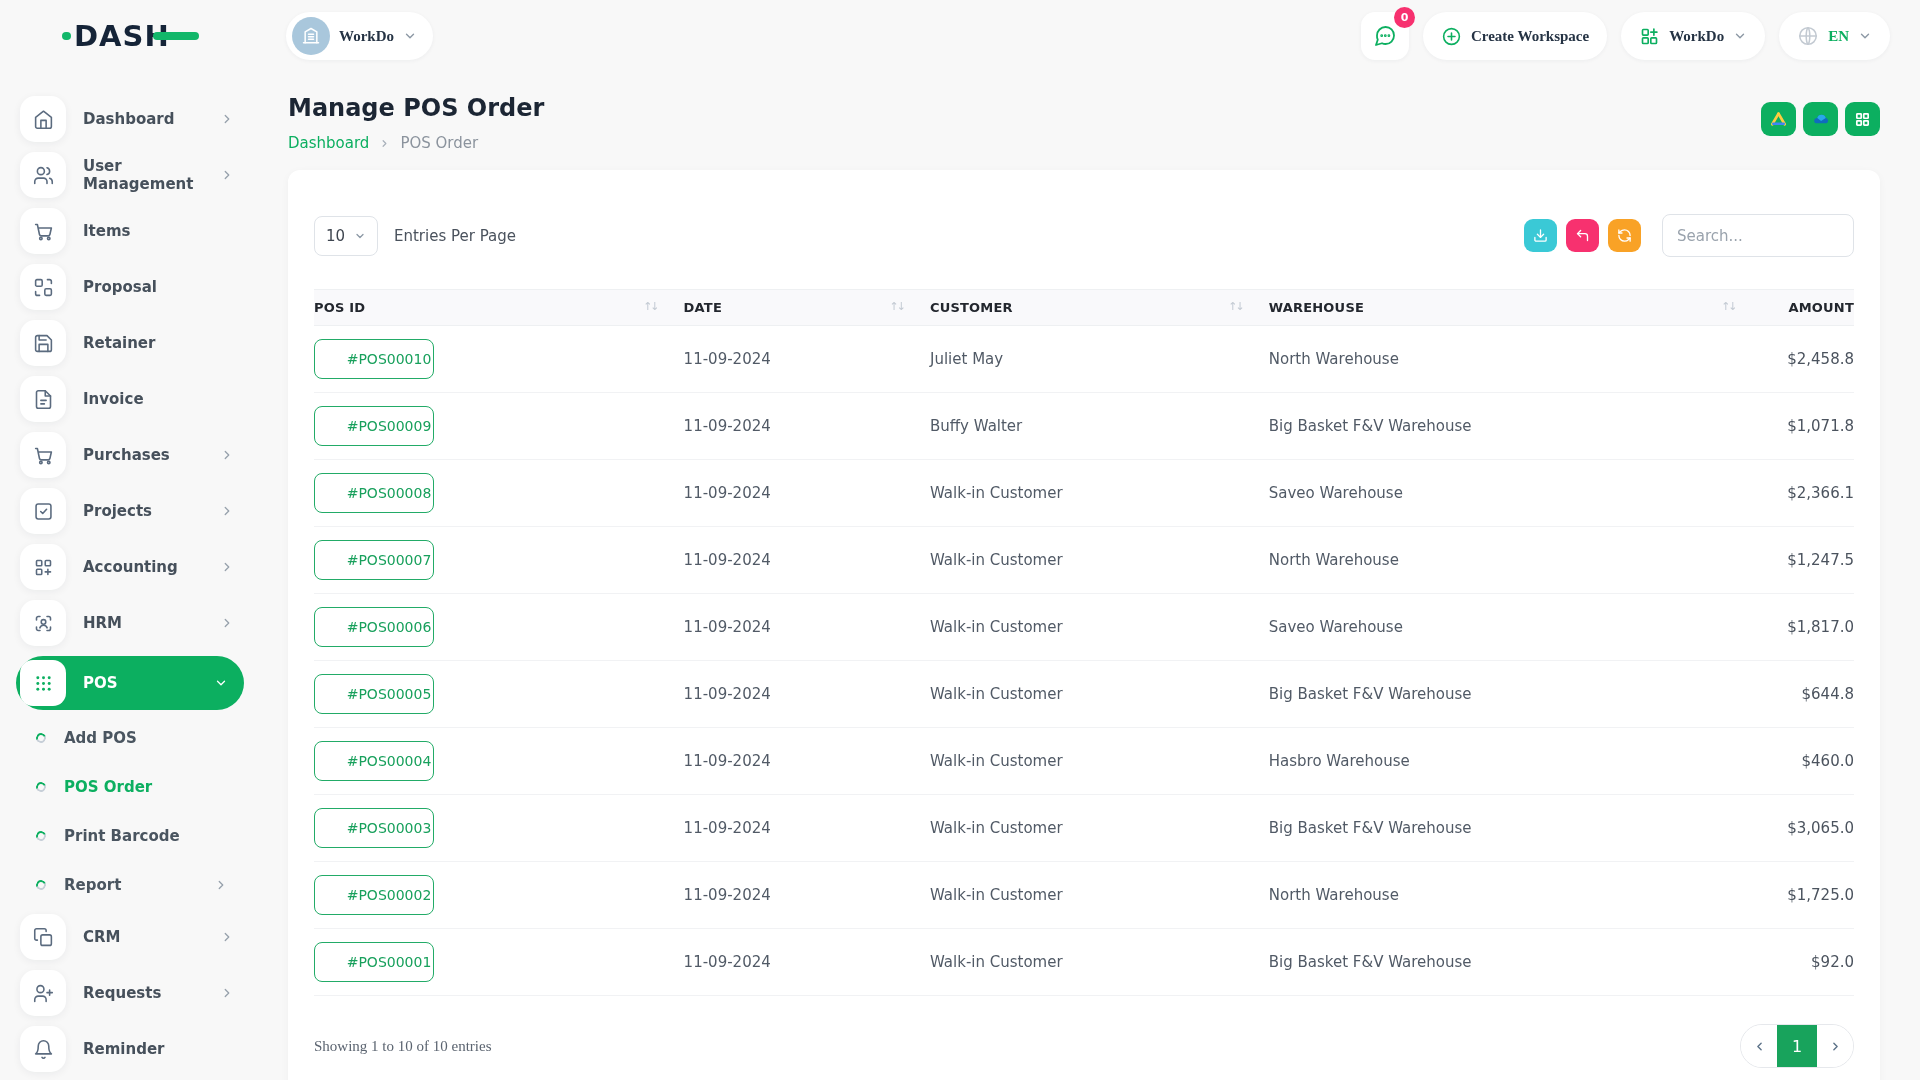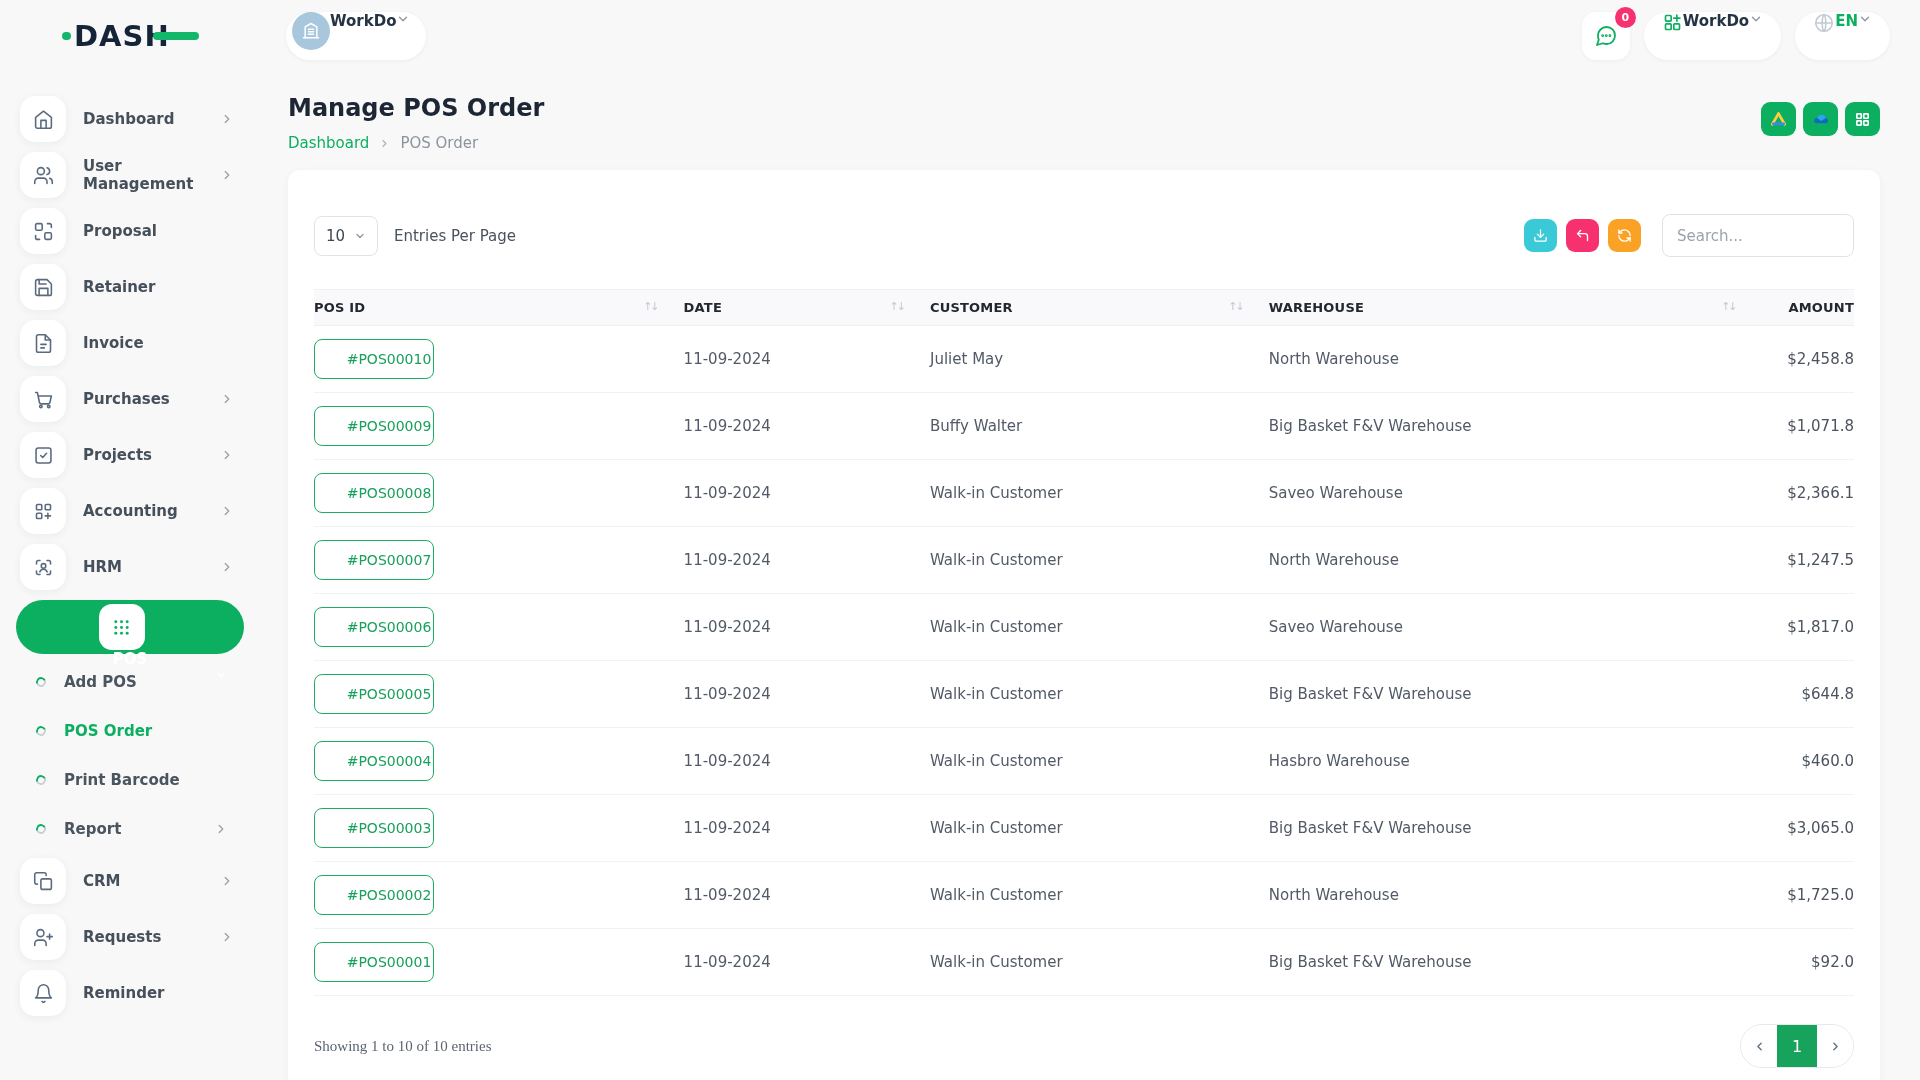--- a/index.html
+++ b/index.html
@@ -9,23 +9,23 @@
 
   svg { display:block; }
 
   
   .topbar { height:72px; display:flex; align-items:center; padding-right:30px; }
   .logo { width:260px; display:flex; align-items:center; padding-left:62px; cursor:pointer; }
   .logo-dot { width:9px; height:8px; border-radius:4px; background:#12b76a; margin-right:3px; }
   .logo-text { font-size:29px; font-weight:800; color:#152438; letter-spacing:1px; }
   .logo-bar { width:46px; height:8px; border-radius:4px; background:#12b76a; margin-left:-17px; }
 
-  .pill { background:#fff; border-radius:24px; height:48px; display:flex; align-items:flex-start;
-    padding:0 18px; box-shadow:0 1px 4px rgba(21,34,50,.05); cursor:pointer;
-    font-size:15px; font-weight:600; color:#253344; }
+  .pill { background:#fff; border-radius:24px; height:48px; display:flex; align-items:center;
+    gap:9px; padding:0 18px; box-shadow:0 1px 4px rgba(21,34,50,.05); cursor:pointer;
+    font-size:15px; font-weight:600; color:#253344;font-family:Liberation Serif, serif; }
   .workspace-pill { margin-left:26px; padding:0 16px 0 6px; }
   .ws-avatar { width:38px; height:38px; border-radius:50%; background:#a9c7dc;
     display:grid; place-items:center; color:#fff; }
   .chev { color:#8c98a5; }
 
   .top-right { margin-left:auto; display:flex; align-items:center; gap:14px; }
   .chat-btn { position:relative; width:48px; height:48px; border-radius:14px; background:#fff;
     box-shadow:0 1px 4px rgba(21,34,50,.05); display:grid; place-items:center; cursor:pointer; color:#0caf60; }
   .chat-badge { position:absolute; top:-5px; right:-6px; min-width:21px; height:21px; border-radius:11px;
     background:#f7316f; color:#fff; font-size:11px; font-weight:700; display:grid; place-items:center; padding:0 5px; }
@@ -40,21 +40,21 @@
 
   
   .nav-item { display:flex; align-items:center; height:46px; margin-bottom:10px; cursor:pointer; }
   .icon-box { width:46px; height:46px; border-radius:15px; background:#fff;
     box-shadow:0 2px 8px rgba(21,34,50,.06); display:grid; place-items:center;
     color:#5b6b7f; margin-right:17px; flex:0 0 46px; }
   .nav-label { font-size:15px; font-weight:600; color:#46505b; }
   .nav-chev { margin-left:auto; color:#97a1ac; margin-right:8px; }
 
   .nav-item.active { background:#0caf60; border-radius:27px; height:54px; padding:4px;
-    margin-left:-4px; margin-right:-2px; margin-bottom:8px;flex-direction:column; }
+    margin-left:-4px; margin-right:-2px; margin-bottom:8px; }
   .nav-item.active .icon-box { box-shadow:none; color:#0caf60; border-radius:13px; }
   .nav-item.active .nav-label { color:#fff; font-weight:700; }
   .nav-item.active .nav-chev { color:#fff; margin-right:12px; }
 
   .sub-item { display:flex; align-items:center; height:40px; margin:2px 0 9px; padding-left:16px; cursor:pointer; }
   .bullet { width:10px; height:10px; border-radius:50%; border:2px solid #c7cfd8;
     border-top-color:#0caf60; border-left-color:#0caf60; transform:rotate(25deg); margin-right:18px; flex:0 0 10px; }
   .sub-label { font-size:15px; font-weight:600; color:#4a5560; }
   .sub-item.active .sub-label { color:#0caf60; }
   .sub-chev { margin-left:auto; color:#97a1ac; margin-right:14px; }
@@ -145,20 +145,29 @@
         <svg width="24" height="24" viewBox="0 0 24 24" fill="none" stroke="currentColor" stroke-width="1.8" stroke-linecap="round" stroke-linejoin="round">
             <path d="M21 11.5a8.38 8.38 0 0 1-8.5 8.5 8.5 8.5 0 0 1-3.5-.76L3 21l1.76-5.27A8.38 8.38 0 0 1 4 11.5 8.5 8.5 0 0 1 12.5 3 8.38 8.38 0 0 1 21 11.5z"></path>
             <circle cx="8.7" cy="11.7" r="0.5" fill="currentColor"></circle>
             <circle cx="12.3" cy="11.7" r="0.5" fill="currentColor"></circle>
             <circle cx="15.9" cy="11.7" r="0.5" fill="currentColor"></circle>
           </svg>
       </span>
       <span class="chat-badge">0</span>
     </div>
 
+    <div class="pill">
+      <span class="green-ic">
+        <svg width="21" height="21" viewBox="0 0 24 24" fill="none" stroke="currentColor" stroke-width="1.8" stroke-linecap="round" stroke-linejoin="round">
+            <circle cx="12" cy="12" r="9"></circle>
+            <path d="M12 8v8M8 12h8"></path>
+          </svg>
+      </span>
+      <span>Create Workspace</span>
+    </div>
 
     <div class="pill">
       <span class="green-ic">
         <svg width="21" height="21" viewBox="0 0 24 24" fill="none" stroke="currentColor" stroke-width="1.9" stroke-linecap="round" stroke-linejoin="round">
             <rect x="4" y="4" width="6.5" height="6.5" rx="1"></rect>
             <rect x="4" y="13.5" width="6.5" height="6.5" rx="1"></rect>
             <rect x="13.5" y="13.5" width="6.5" height="6.5" rx="1"></rect>
             <path d="M17 3.5v7M13.5 7h7"></path>
           </svg>
       </span>
@@ -217,20 +226,30 @@
           </svg>
       </span>
       <span class="nav-label">User Management</span>
       <span class="nav-chev">
         <svg width="14" height="14" viewBox="0 0 24 24" fill="none" stroke="currentColor" stroke-width="2.2" stroke-linecap="round" stroke-linejoin="round">
             <path d="m9 6 6 6-6 6"></path>
           </svg>
       </span>
     </div>
 
+    <div class="nav-item">
+      <span class="icon-box">
+        <svg width="21" height="21" viewBox="0 0 24 24" fill="none" stroke="currentColor" stroke-width="1.8" stroke-linecap="round" stroke-linejoin="round">
+            <circle cx="9" cy="20" r="1.4"></circle>
+            <circle cx="18" cy="20" r="1.4"></circle>
+            <path d="M3 4h2l2.4 11.4a2 2 0 0 0 2 1.6h7.9a2 2 0 0 0 2-1.6L21 8H6"></path>
+          </svg>
+      </span>
+      <span class="nav-label">Items</span>
+    </div>
 
     <div class="nav-item">
       <span class="icon-box">
         <svg width="21" height="21" viewBox="0 0 24 24" fill="none" stroke="currentColor" stroke-width="1.8" stroke-linecap="round" stroke-linejoin="round">
             <rect x="3" y="3" width="7.5" height="7.5" rx="1.5"></rect>
             <rect x="13.5" y="13.5" width="7.5" height="7.5" rx="1.5"></rect>
             <path d="M21 7.5V5a2 2 0 0 0-2-2h-2.5"></path>
             <path d="M3 16.5V19a2 2 0 0 0 2 2h2.5"></path>
           </svg>
       </span>

